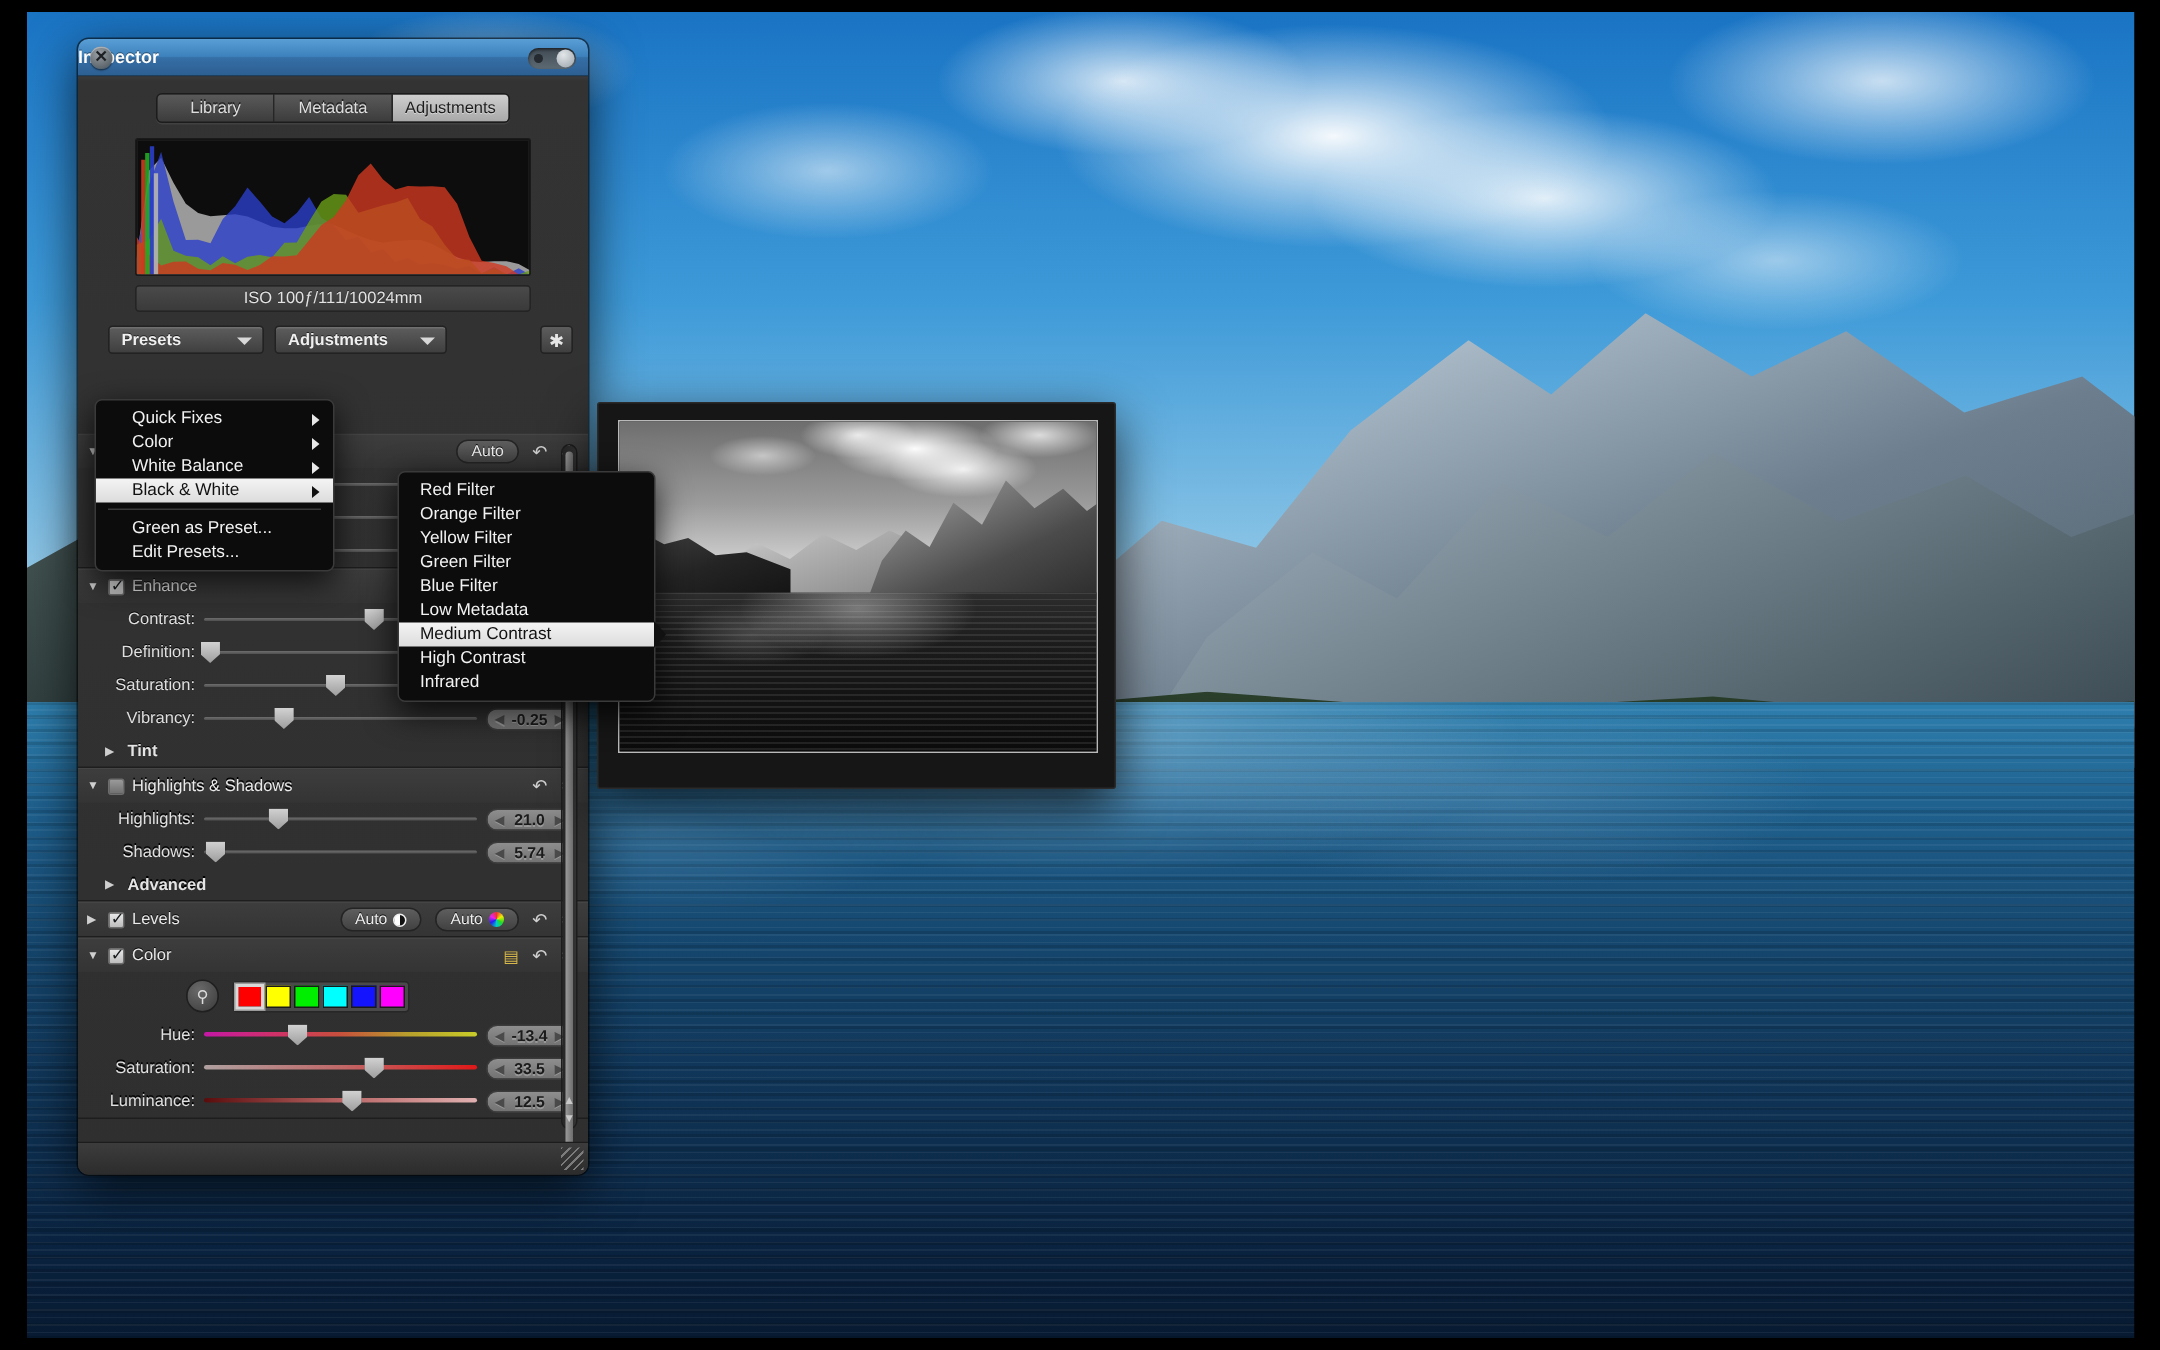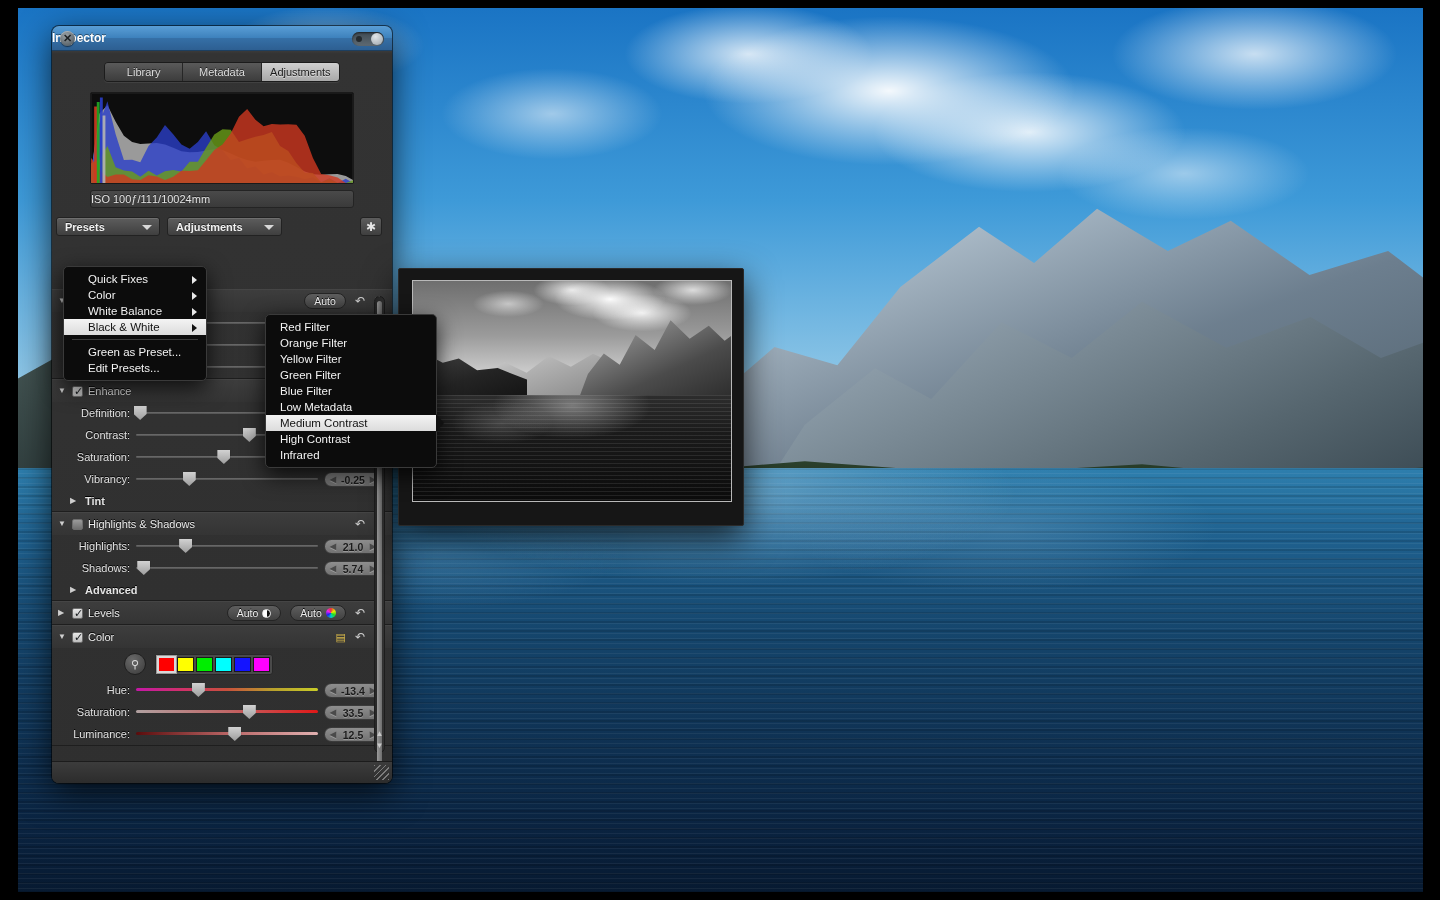--- a/index.html
+++ b/index.html
@@ -133,26 +133,26 @@
     margin: 10px 38px 0 38px; height: 92px; background:#0d0d0d;
     border: 1px solid #1a1a1a; border-radius:2px; position:relative; overflow:hidden;
     box-shadow: inset 0 0 0 1px rgba(255,255,255,.05);
   }
   .histogram svg { display:block; width:100%; height:100%; }
 
   .exif {
     margin: 6px 38px 0 38px; height: 18px; border-radius:3px;
     background: linear-gradient(to bottom, #4a4a4a, #3a3a3a);
     border:1px solid #242424;
-    display:flex; align-items:center; justify-content:flex-start;
+    display:flex; align-items:center; justify-content:center;
     font-size:11px; color:#e2e2e2; text-shadow:0 -1px 0 rgba(0,0,0,.6);
   }
 
   
-  .popup-row { display:flex; align-items:center; margin: 9px 10px 0 4px; gap:7px; }
+  .popup-row { display:flex; align-items:center; margin: 9px 10px 0 20px; gap:7px; }
   .popup {
     height:19px; border-radius:3px; position:relative;
     background: linear-gradient(to bottom, #5d5d5d, #3f3f3f);
     border:1px solid #222; box-shadow: inset 0 1px 0 rgba(255,255,255,.12);
     font-size:11px; font-weight:bold; color:#f0f0f0;
     padding: 0 22px 0 8px; line-height:18px; text-shadow:0 -1px 0 rgba(0,0,0,.6);
   }
   .popup.w1 { width:104px; }
   .popup.w2 { width:115px; }
   .popup .caret {
@@ -274,21 +274,21 @@
     font-size:11.5px; color:#f2f2f2; position:relative; white-space:nowrap;
   }
   .mi.hl { background: linear-gradient(to bottom, #f4f4f4, #dcdcdc); color:#111; }
   .mi .sub {
     position:absolute; right:9px; top:5px;
     border-top:4px solid transparent; border-bottom:4px solid transparent;
     border-left:5px solid #e8e8e8;
   }
   .mi.hl .sub { border-left-color:#111; }
   .msep { height:1px; background:#3a3a3a; margin:4px 8px; }
-  #menu-presets { left:11px; top:240px; width:144px; }
+  #menu-presets { left:11px; top:240px; width:160px; }
   #menu-bw { left:213px; top:288px; width:172px; }
   #menu-bw .mi { padding-left:14px;text-align:right; }
   .hl-arrow {
     position:absolute; right:-8px; top:-1px; width:0;height:0;
     border-top:9px solid transparent; border-bottom:9px solid transparent;
     border-left:8px solid #111;
   }
 
   
   #preview {
@@ -466,36 +466,36 @@
           <div class="sec-head">
             <span class="disc">▼</span>
             <span class="chk checked"></span>
             <span class="sec-title">Enhance</span>
             <span class="sec-tools">
               <span>↶</span>
               <span>✱</span>
             </span>
           </div>
           <div class="row">
+            <span class="lbl">Contrast:</span>
+            <span class="track">
+              <span class="bar"></span>
+              <span class="knob" style="left:62%"></span>
+            </span>
+            <span class="numfield">
+              <span class="a1">◀</span>
+              <span></span>
+              <span class="a2">▶</span>
+            </span>
+          </div>
+          <div class="row">
             <span class="lbl">Definition:</span>
             <span class="track">
               <span class="bar"></span>
               <span class="knob" style="left:2%"></span>
-            </span>
-            <span class="numfield">
-              <span class="a1">◀</span>
-              <span></span>
-              <span class="a2">▶</span>
-            </span>
-          </div>
-          <div class="row">
-            <span class="lbl">Contrast:</span>
-            <span class="track">
-              <span class="bar"></span>
-              <span class="knob" style="left:62%"></span>
             </span>
             <span class="numfield">
               <span class="a1">◀</span>
               <span></span>
               <span class="a2">▶</span>
             </span>
           </div>
           <div class="row">
             <span class="lbl">Saturation:</span>
             <span class="track">

